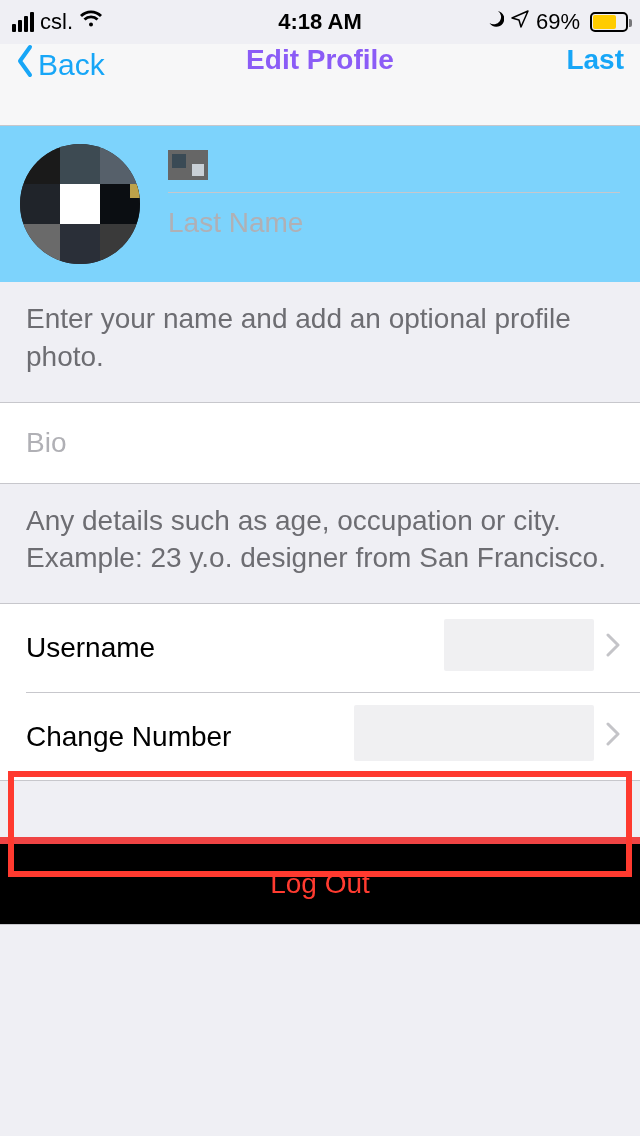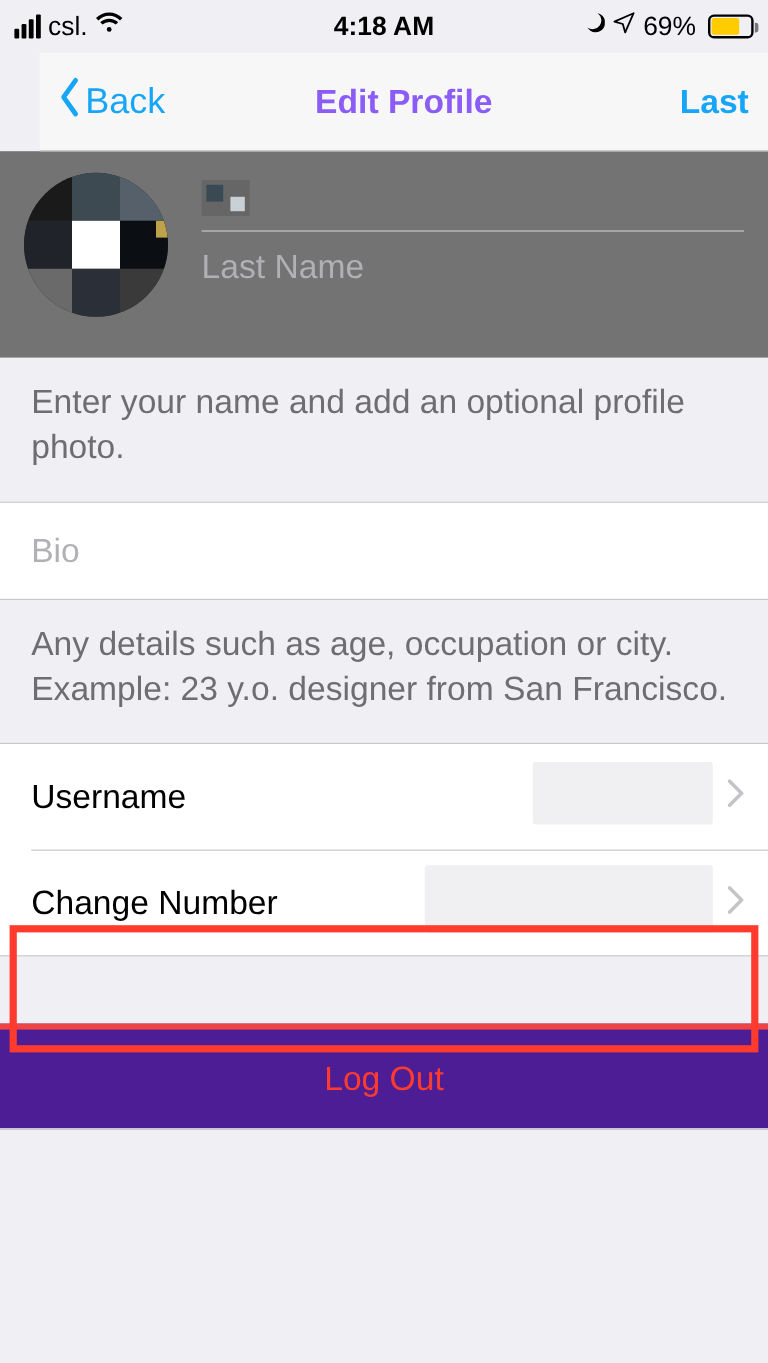--- a/index.html
+++ b/index.html
@@ -15,28 +15,28 @@
     .signal-bars span:nth-child(2){height:12px}
     .signal-bars span:nth-child(3){height:16px}
     .signal-bars span:nth-child(4){height:20px}
     .wifi-icon svg { width: 24px; height: 20px; }
     .battery-wrap { display: inline-flex; align-items: center; }
     .battery { width: 38px; height: 20px; border: 2px solid #000; border-radius: 5px; position: relative; margin-left: 4px; }
     .battery::after { content: ""; position: absolute; right: -6px; top: 5px; width: 3px; height: 8px; background: #000; border-radius: 0 2px 2px 0; opacity: 0.5; }
     .battery-fill { position: absolute; left: 1px; top: 1px; bottom: 1px; width: 69%; background: #ffcc00; border-radius: 2px; }
 
     
-    .nav-bar { height: 82px; background: #f7f7f8; border-bottom: 1px solid #c7c7cc; display: flex; align-items: center; justify-content: space-between; padding: 0 16px; position: relative; margin-left: 33px; }
+    .nav-bar { height: 82px; background: #f7f7f8; border-bottom: 1px solid #c7c7cc; display: flex; align-items: flex-start; justify-content: space-between; padding: 0 16px; position: relative; }
     .nav-back { display: flex; align-items: center; color: #17a6f7; font-size: 30px; gap: 2px; cursor: pointer; }
     .nav-back-chevron svg { width: 20px; height: 34px; }
     .nav-title { position: absolute; left: 50%; transform: translateX(-50%); font-size: 28px; font-weight: 700; color: #8b5cf6; }
     .nav-done { color: #17a6f7; font-size: 28px; font-weight: 600; cursor: pointer; }
 
     
-    .name-section { background: #737373; display: flex; padding: 18px 20px 34px 20px; }
+    .name-section { background: #7dd3fc; display: flex; padding: 18px 20px 18px 20px; }
     .avatar { width: 120px; height: 120px; border-radius: 60px; overflow: hidden; flex-shrink: 0; margin-right: 28px; position: relative; background: #2a2a2a; }
     .avatar .px { position: absolute; }
     .name-fields { flex: 1; display: flex; flex-direction: column; }
     .name-input { width: 100%; border: none; outline: none; font-size: 28px; color: #000; padding: 14px 0; background: transparent; }
     .name-input::placeholder { color: #b0b0b5; }
     .name-divider { height: 1px; background: #c7c7cc; }
     .first-preview { width: 40px; height: 30px; background: #666; position: relative; margin-top: 6px; }
     .first-preview::before { content:""; position:absolute; left:4px; top:4px; width:14px; height:14px; background:#3a4a55; }
     .first-preview::after { content:""; position:absolute; right:4px; bottom:4px; width:12px; height:12px; background:#c9d0d6; }
 
@@ -55,21 +55,21 @@
     .row-value { flex: 1; text-align: right; margin-right: 12px; }
     .redact { display: inline-block; background: #f0f0f2; border-radius: 2px; }
     .redact.num { width: 240px; height: 56px; }
     .redact.usr { width: 150px; height: 52px; }
     .chevron svg { width: 14px; height: 24px; }
     .chevron path { stroke: #c4c4c8; stroke-width: 3; fill: none; stroke-linecap: round; stroke-linejoin: round; }
 
     .highlight-box { position: absolute; border: 6px solid #ff3a2f; pointer-events: none; }
 
     
-    .logout-row { background: #4c1d95; border-top: 5px solid #ef4444; border-bottom: 1px solid #c7c7cc; height: 88px; display: flex; align-items: center; justify-content: center; font-size: 28px; color: #ff3b30; cursor: pointer; }
+    .logout-row { background: #000000; border-top: 7px solid #ef4444; border-bottom: 1px solid #c7c7cc; height: 88px; display: flex; align-items: center; justify-content: center; font-size: 28px; color: #ff3b30; cursor: pointer; }
 
     .gap-sm { height: 28px; }
   </style>
 </head>
 <body>
 
 <div class="status-bar">
   <div class="status-left">
     <span class="signal-bars">
         <span></span>

